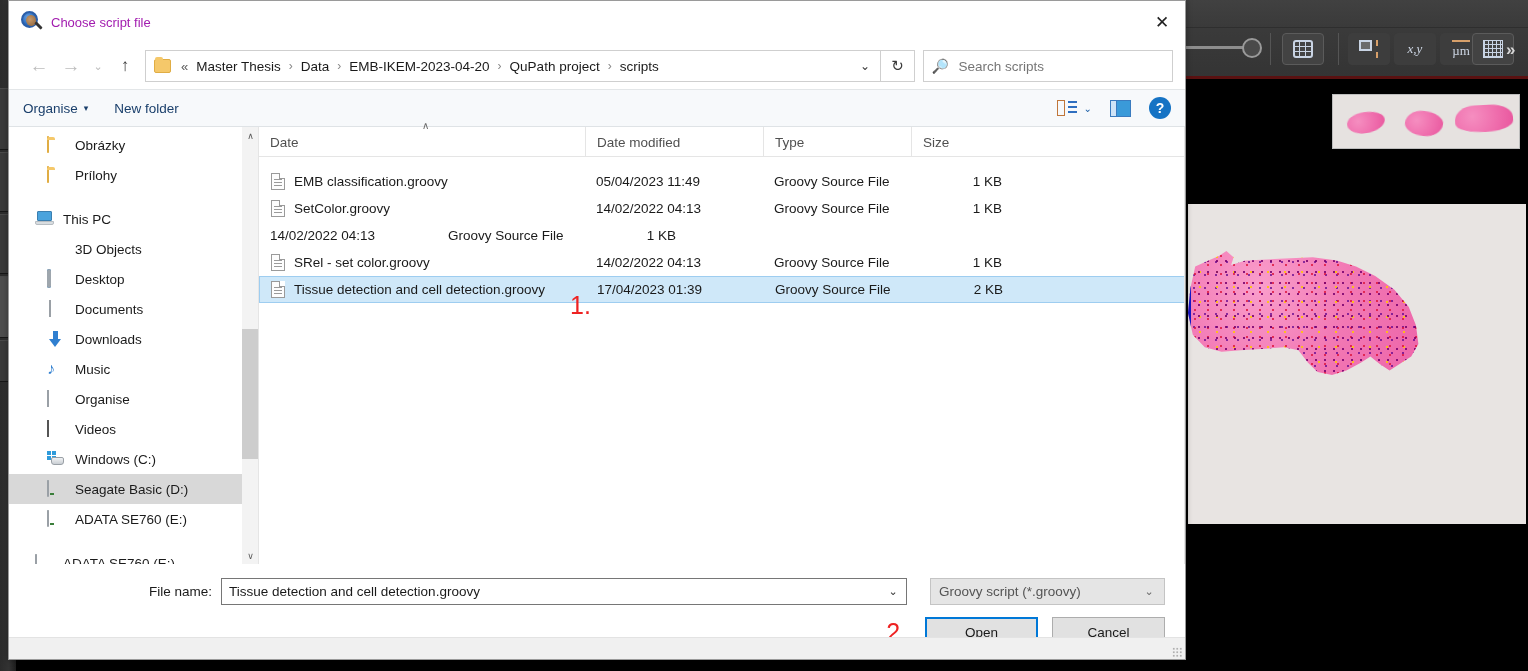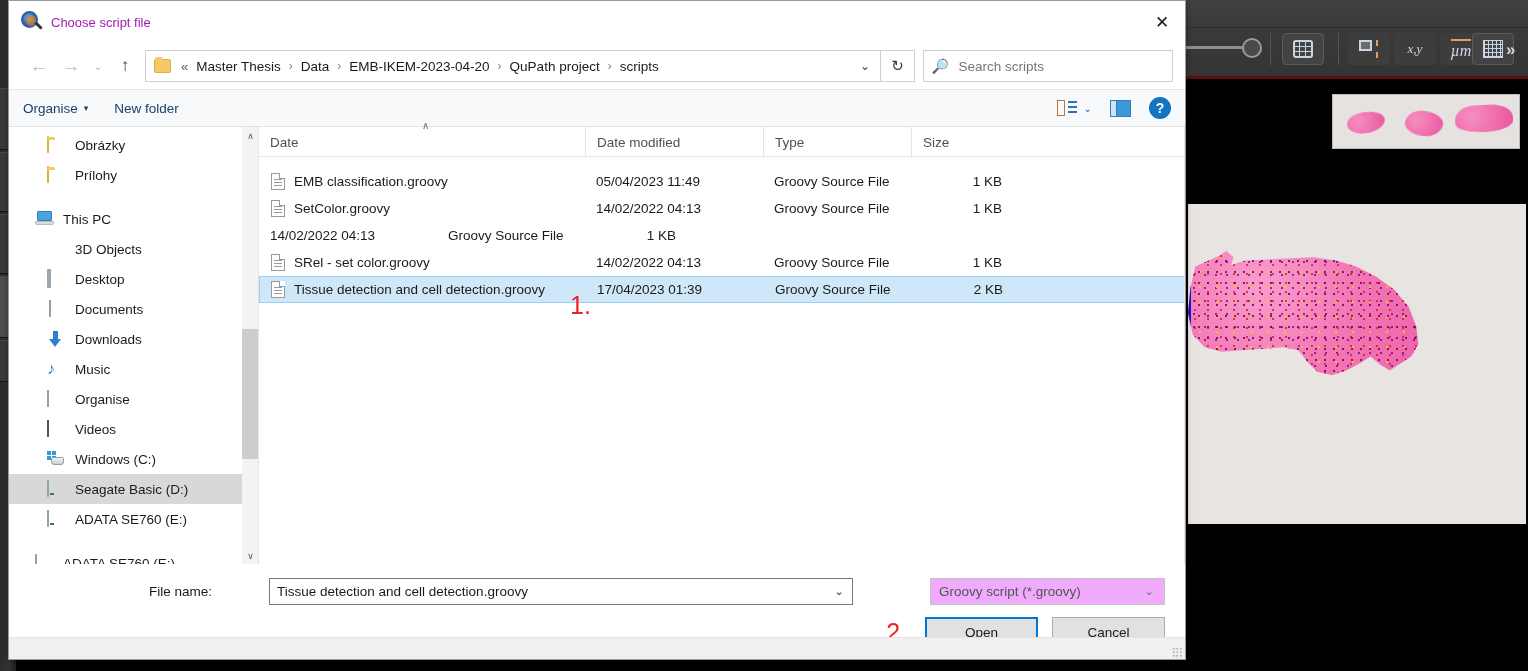--- a/index.html
+++ b/index.html
@@ -79,21 +79,21 @@
       repeating-linear-gradient(0deg,#c9d4e4 0 1px, transparent 1px 4px),
       repeating-linear-gradient(90deg,#c9d4e4 0 1px, transparent 1px 4px);
     border:1px solid #c9d4e4;
   }
   .annot-ico { width:20px; height:18px; position:relative; }
   .annot-ico .sq { position:absolute; left:0; top:0; width:13px; height:11px;
      border:2px solid #c9d4e4; background:#6a6a6a; }
   .annot-ico .dash { position:absolute; right:1px; top:0; bottom:0; width:0;
      border-left:2px dashed #d8a06a; }
   .ico-text { font-style:italic; font-size:13px; color:#cfd8e6; font-family:"Liberation Serif",serif; }
-  .ico-um { font-style:italic; font-size:16px; color:#cfd8e6; border-top:2px solid #d8a06a; padding-top:1px;
+  .ico-um { font-size:13px; color:#cfd8e6; border-top:2px solid #d8a06a; padding-top:1px;
      font-family:"Liberation Serif",serif; }
 
   
   .qp-thumb {
     position:absolute; left:146px; top:94px; width:188px; height:55px;
     background:#e6e2e0; border:1px solid #bdbdbd;
     overflow:hidden;
   }
   .tiss {
     position:absolute; border-radius:48% 52% 55% 45% / 50% 46% 54% 50%;
@@ -349,33 +349,33 @@
     background:repeating-linear-gradient(180deg,#9a9a9a 0 1px, transparent 1px 3px);
   }
   .annot-1 {
     position:absolute; left:311px; top:164px; font-size:25px; color:#ee2222;
     font-family:"Liberation Sans", sans-serif;
   }
   .list-divider { position:absolute; right:0; top:0; width:1px; height:100%; background:#e5e5e5; }
 
   
   .footer { flex:0 0 auto; padding:0 0 0 0; background:#fff; position:relative; height:95px; }
-  .fname-row { display:flex; align-items:center; padding:14px 20px 0 0;gap:48px; }
+  .fname-row { display:flex; align-items:center; padding:14px 20px 0 0; }
   .fname-label { width:212px; text-align:right; font-size:13.5px; color:#1a1a1a; padding-right:9px; }
   .fname-input {
     flex:1; height:27px; border:1px solid #767676; background:#fff;
     display:flex; align-items:center; padding:0 2px 0 7px;
   }
   .fname-input input {
     border:none; outline:none; flex:1; font-size:13.5px; color:#1a1a1a;
     font-family:"Liberation Sans", sans-serif; background:transparent;
   }
   .in-caret { width:22px; display:flex; align-items:center; justify-content:center; font-size:11px; color:#333; }
   .filter-select {
-    width:235px; height:27px; margin-left:29px; background:#f0abfc; border:1px solid #c4c4c4;
+    width:235px; height:27px; margin-left:23px; background:#e5e5e5; border:1px solid #c4c4c4;
     display:flex; align-items:center; padding:0 4px 0 8px; font-size:13.5px; color:#545454;
   }
   .filter-select .in-caret { margin-left:auto; color:#6b6b6b; }
   .btn-row { display:flex; align-items:center; justify-content:flex-end; padding:12px 20px 0 0; gap:14px; }
   .annot-2 { font-size:25px; color:#ee2222; margin-right:4px; }
   .btn {
     width:113px; height:30px; font-size:13.5px; color:#1a1a1a;
     background:#e1e1e1; border:1px solid #adadad;
     display:flex; align-items:center; justify-content:center;
   }

